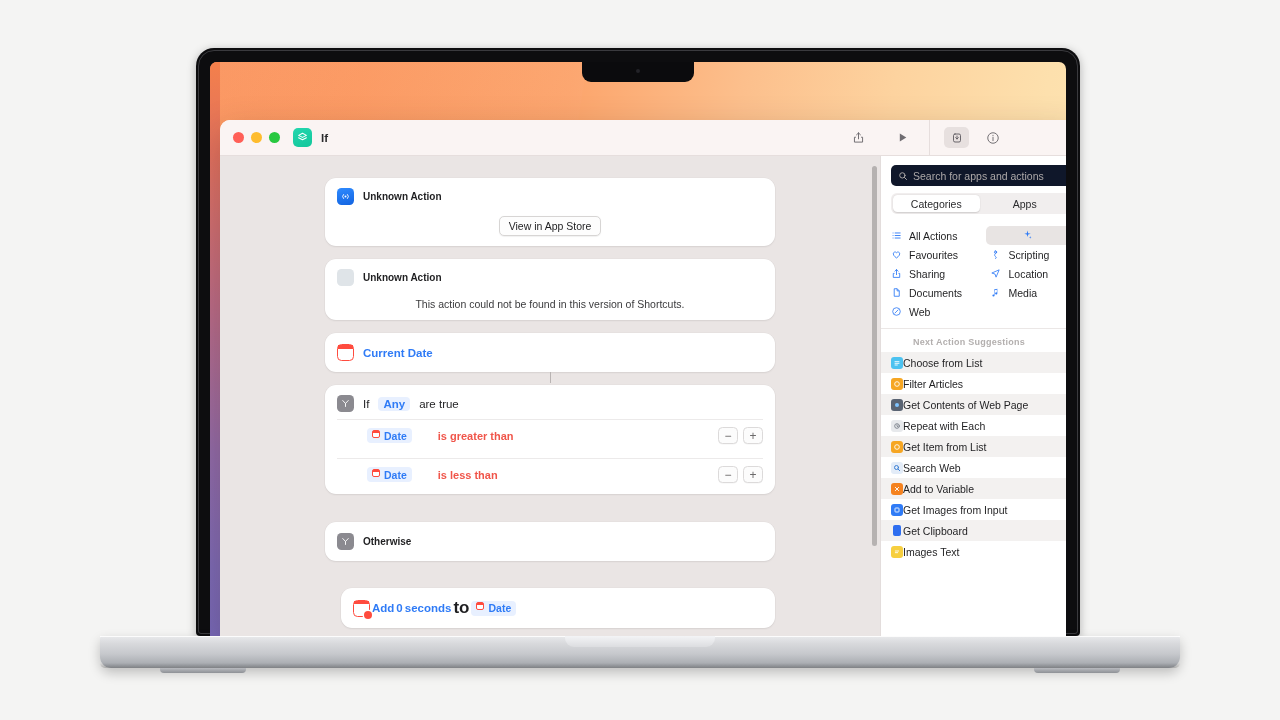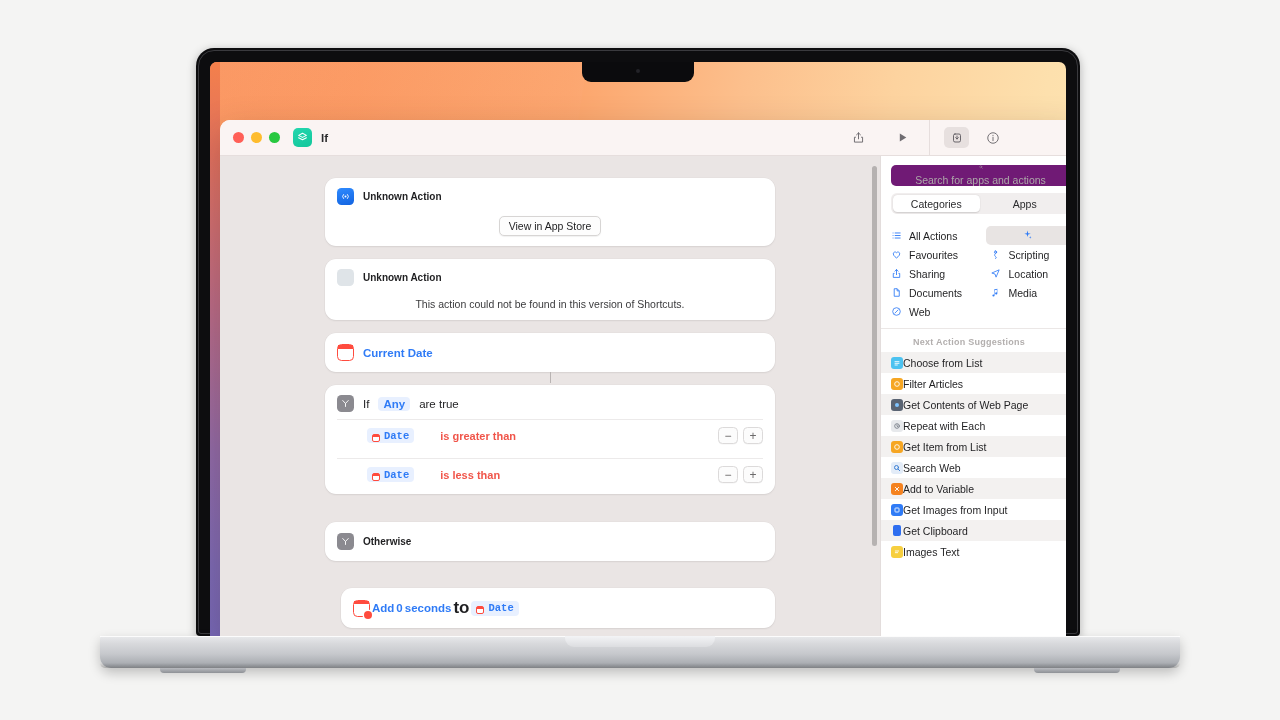--- a/index.html
+++ b/index.html
@@ -190,23 +190,23 @@
   }
   .cond-row {
     display: flex; align-items: center;
     border-top: .5px solid #eceaea;
     padding: 7px 0 7px 30px;
     margin-top: 7px;
     gap: 26px;
   }
   .cond-row:first-of-type { margin-top: 9px; }
   .tok-date {
-    display: inline-flex; align-items: flex-end; gap: 4px;
+    display: inline-flex; align-items: flex-start; gap: 4px;
     font-size: 10.5px; font-weight: 700; color: #2f7bf6;
-    background: #e8f0ff; border-radius: 4px; padding: 1.5px 5px; font-family: Liberation Mono, monospace;
+    background: #e8f0ff; border-radius: 4px; padding: 1.5px 5px;
   }
   .mini-cal { width: 8px; height: 8px; border: 1.2px solid #ff4b3e; border-radius: 2px; background:#fff; position: relative; }
   .mini-cal::before { content:''; position:absolute; left:0;right:0;top:0;height:2px;background:#ff4b3e; }
   .cond-op { font-size: 11px; font-weight: 600; color: #f0554a; }
   .stepper { margin-left: auto; display: flex; gap: 5px; }
   .step-btn {
     width: 20px; height: 17px; border-radius: 4.5px;
     background: #fcfcfc; border: .5px solid #dcdada;
     display: flex; align-items: center; justify-content: center;
     color: #6c6a6b; font-size: 12px; line-height: 1;
@@ -237,25 +237,24 @@
   #library {
     flex: 0 0 200px;
     background: #ffffff;
     border-left: 1px solid #e3dddc;
     display: flex; flex-direction: column;
     min-width: 0;
   }
   #lib-search-wrap { padding: 9px 10px 7px; }
   #lib-search {
     height: 21px; border-radius: 5px;
-    background: #701a75;
+    background: #0f172a;
     display: flex; align-items: center; gap: 5px;
     padding: 0 7px;
     color: #aaa6a6;
-    flex-direction: column;
   }
   #lib-search-text { font-size: 10.5px; color: #aca8a8; white-space: nowrap; }
 
   #seg-wrap { padding: 0 10px 9px; }
   #seg {
     height: 21px; background: #f1eeee; border-radius: 6px;
     display: flex; padding: 2px; gap: 2px;
   }
   .seg-item {
     flex: 1 1 0; min-width:0;

